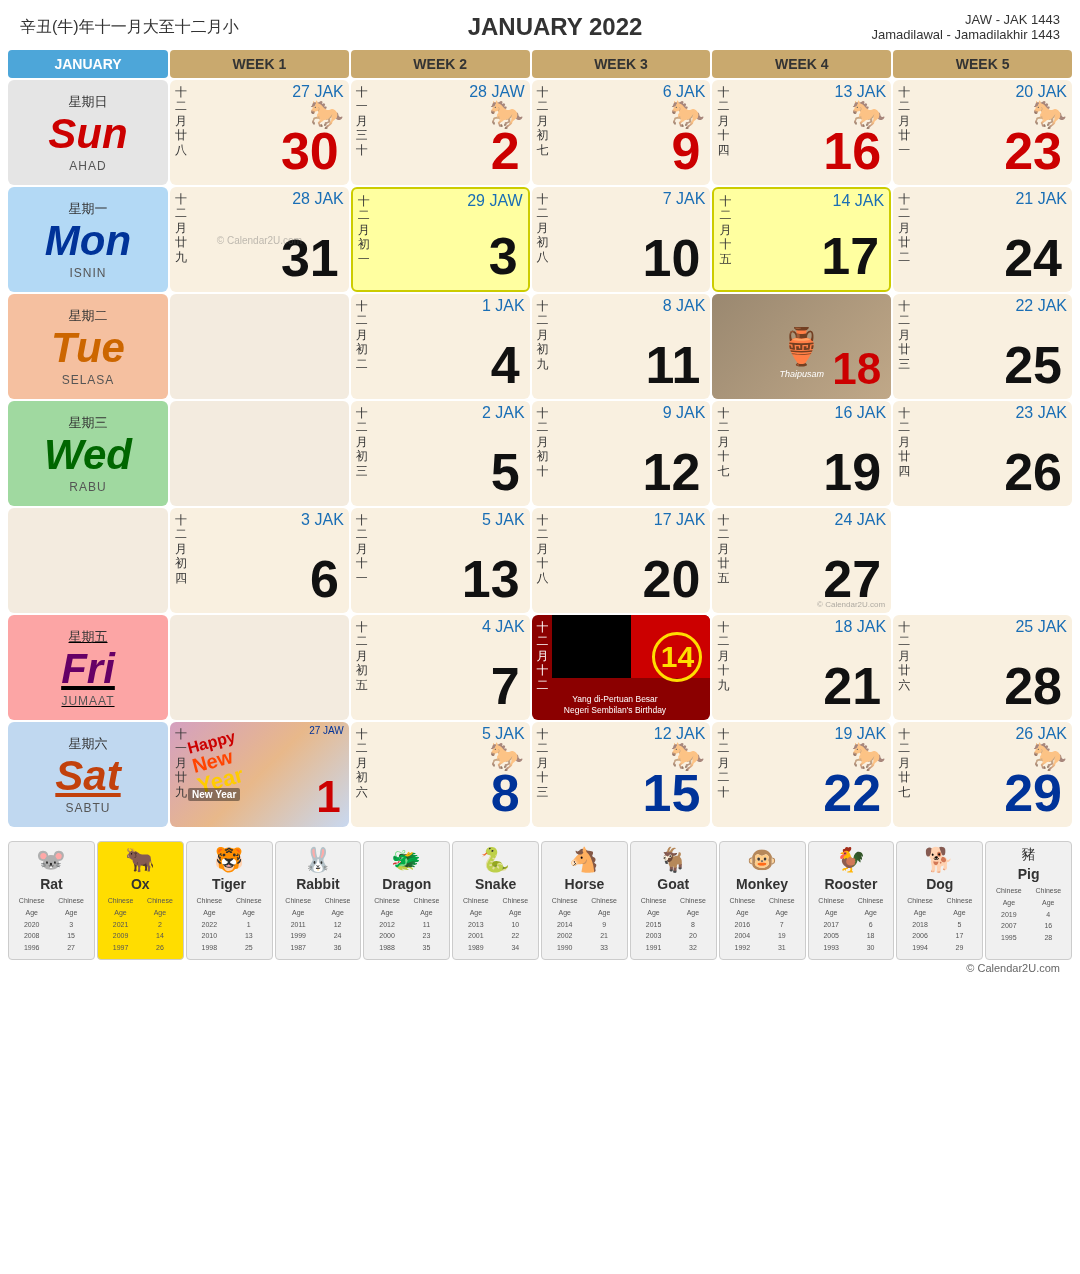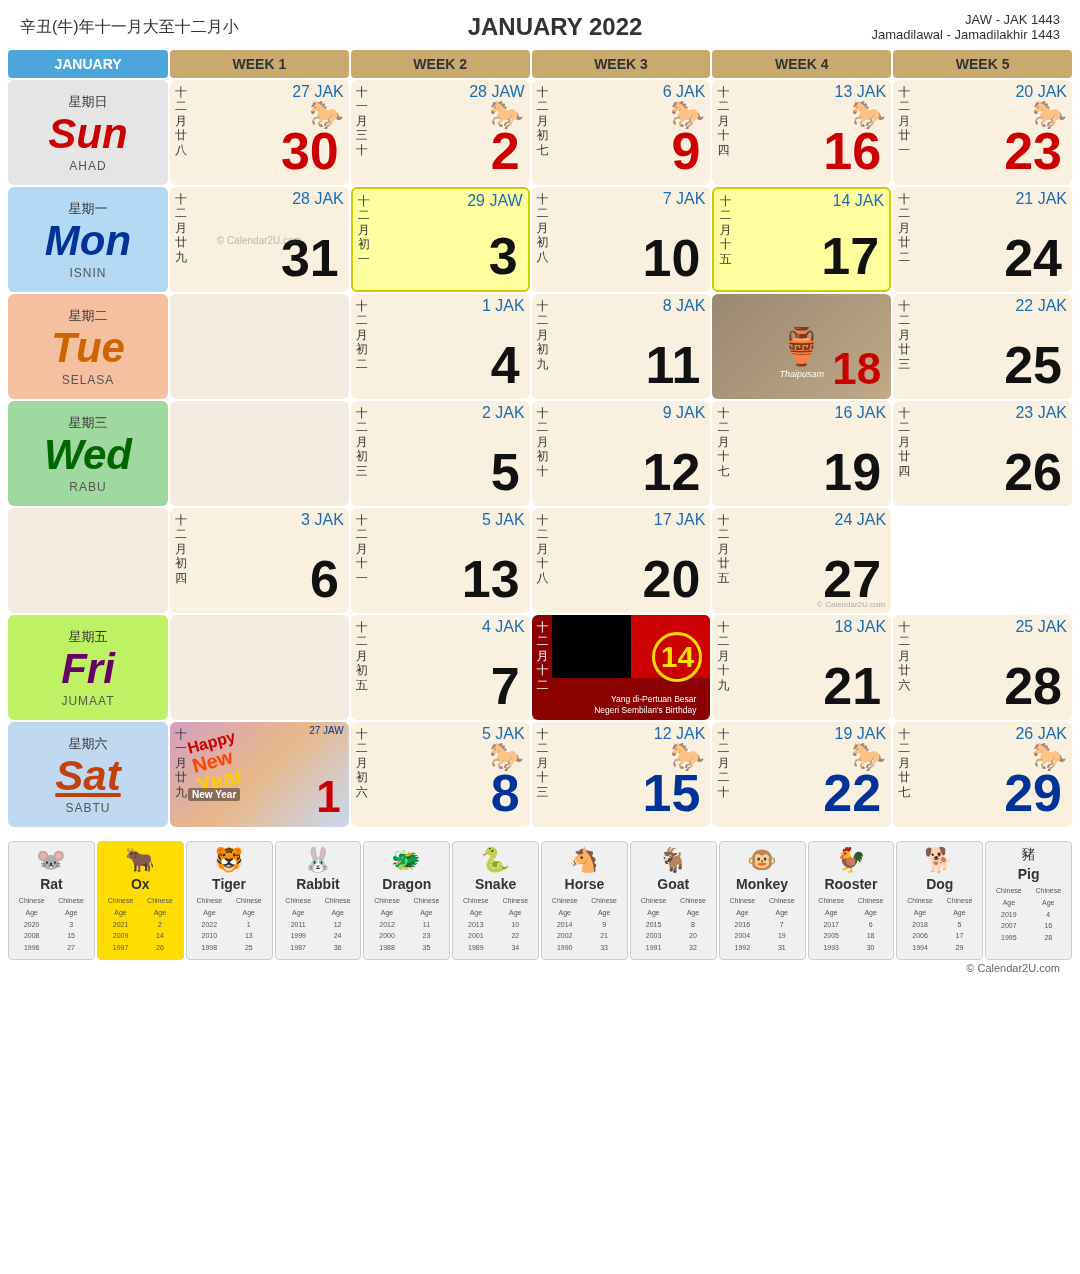--- a/index.html
+++ b/index.html
@@ -81,21 +81,21 @@
     .dl-sun { background: #e5e5e5; }
     .dl-sun .day-en { color: #cc0000; }
     .dl-mon { background: #b3d9f5; }
     .dl-mon .day-en { color: #003399; }
     .dl-tue { background: #f5c0a0; }
     .dl-tue .day-en { color: #cc6600; }
     .dl-wed { background: #a0d9a0; }
     .dl-wed .day-en { color: #006600; }
     .dl-thu { background: #fad89a; }
     .dl-thu .day-en { color: #cc9900; }
-    .dl-fri { background: #bef264; }
+    .dl-fri { background: #fca5a5; text-decoration: underline; }
     .dl-fri .day-en { color: #660066; }
     .dl-sat { background: #c0d8f0; }
     .dl-sat .day-en { color: #c2410c; text-decoration: underline; }
 
     
     .date-cell {
       background: #f9f0e0;
       border-radius: 6px;
       position: relative;
       min-height: 105px;
@@ -583,21 +583,21 @@
         <div style="background:#cc0000;flex:1;"></div>
       </div>
       <div class="chinese-vert" style="color:#fff;">
           <span>十</span>
           <span>二</span>
           <span>月</span>
           <span>十</span>
           <span>二</span>
         </div>
       <div style="position:absolute;bottom:38px;right:8px;width:50px;height:50px;border:3px solid #ffdd00;border-radius:50%;display:flex;align-items:center;justify-content:center;font-size:30px;font-weight:bold;color:#ffdd00;z-index:2;">14</div>
-      <div style="position:absolute;bottom:4px;left:0;right:12px;text-align:right;font-size:8.5px;color:#fff;z-index:2;padding:0 2px;line-height:1.3;">Yang di-Pertuan Besar<br>Negeri Sembilan's Birthday</div>
+      <div style="position:absolute;bottom:4px;left:0;right:12px;text-align:center;font-size:8.5px;color:#fff;z-index:2;padding:0 2px;line-height:1.3;">Yang di-Pertuan Besar<br>Negeri Sembilan's Birthday</div>
     </div>
 
     <div class="date-cell">
       <div class="jak-label">18 JAK</div>
       <div class="chinese-vert">
           <span>十</span>
           <span>二</span>
           <span>月</span>
           <span>十</span>
           <span>九</span>

